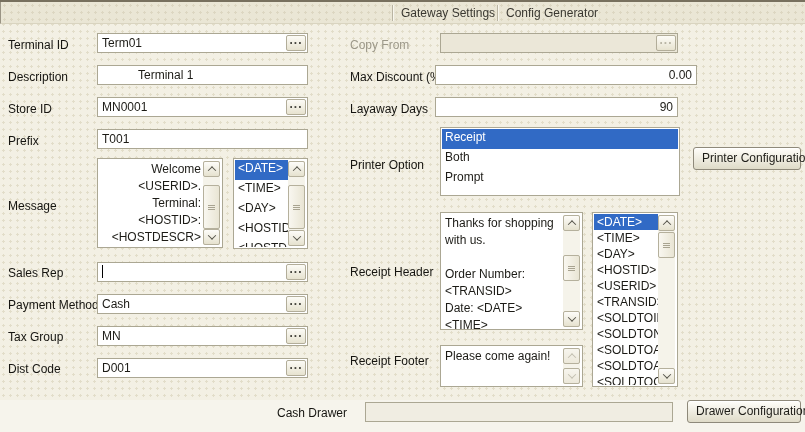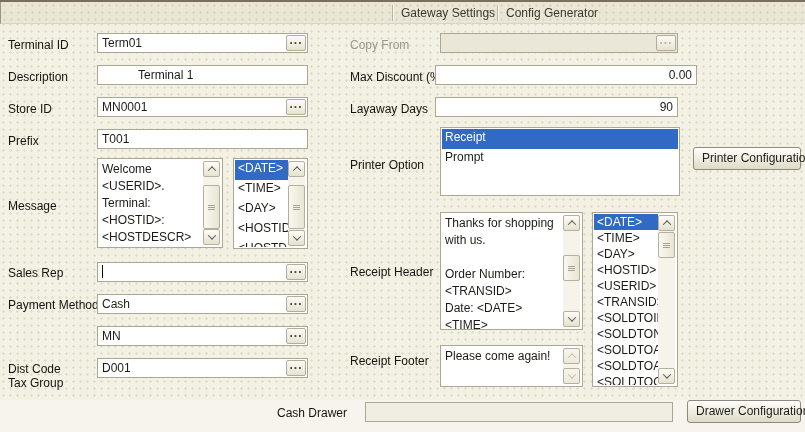--- a/index.html
+++ b/index.html
@@ -116,21 +116,21 @@
   <div class="browse">...</div>
 </div>
 
 <div class="lbl" style="left:8px; top:134px;">Prefix</div>
 <div class="field" style="left:97px; top:129px; width:211px;">
   <span>T001</span>
 </div>
 
 <div class="lbl" style="left:8px; top:199px;">Message</div>
 
-<div class="box" style="left:97px; top:158px; width:126px; height:90px;">
+<div class="box" style="left:97px; top:158px; width:126px; height:90px;text-align:right;">
   <div class="ta-text">Welcome
 &lt;USERID&gt;.
 Terminal:
 &lt;HOSTID&gt;:
 &lt;HOSTDESCR&gt;</div>
   <div class="sb">
     <div class="sb-btn up">
         <i class="chev up"></i>
       </div>
     <div class="sb-thumb" style="top:24px; height:44px;">
@@ -169,21 +169,21 @@
   <span class="caret"></span><span></span>
   <div class="browse">...</div>
 </div>
 
 <div class="lbl" style="left:8px; top:298px;">Payment Method</div>
 <div class="field" style="left:97px; top:294px; width:211px;">
   <span>Cash</span>
   <div class="browse">...</div>
 </div>
 
-<div class="lbl" style="left:8px; top:330px;margin-top:46px;">Tax Group</div>
+<div class="lbl" style="left:8px; top:330px;">Tax Group</div>
 <div class="field" style="left:97px; top:326px; width:211px;">
   <span>MN</span>
   <div class="browse">...</div>
 </div>
 
 <div class="lbl" style="left:8px; top:362px;">Dist Code</div>
 <div class="field" style="left:97px; top:358px; width:211px;">
   <span>D001</span>
   <div class="browse">...</div>
 </div>
@@ -201,20 +201,21 @@
 
 <div class="lbl" style="left:350px; top:102px;">Layaway Days</div>
 <div class="field num" style="left:435px; top:97px; width:243px;">
   <span>90</span>
 </div>
 
 <div class="lbl" style="left:350px; top:158px;">Printer Option</div>
 <div class="box" style="left:440px; top:127px; width:240px; height:69px;">
   <div class="list" style="right:1px;">
     <div class="li sel">Receipt</div>
+    <div class="li">Both</div>
     <div class="li">Prompt</div>
   </div>
 </div>
 <div class="btn" style="left:693px; top:147px; width:108px;">Printer Configuration</div>
 
 <div class="lbl" style="left:350px; top:265px;">Receipt Header</div>
 
 <div class="box" style="left:440px; top:212px; width:143px; height:118px;">
   <div class="ta-text">Thanks for shopping
 with us.

